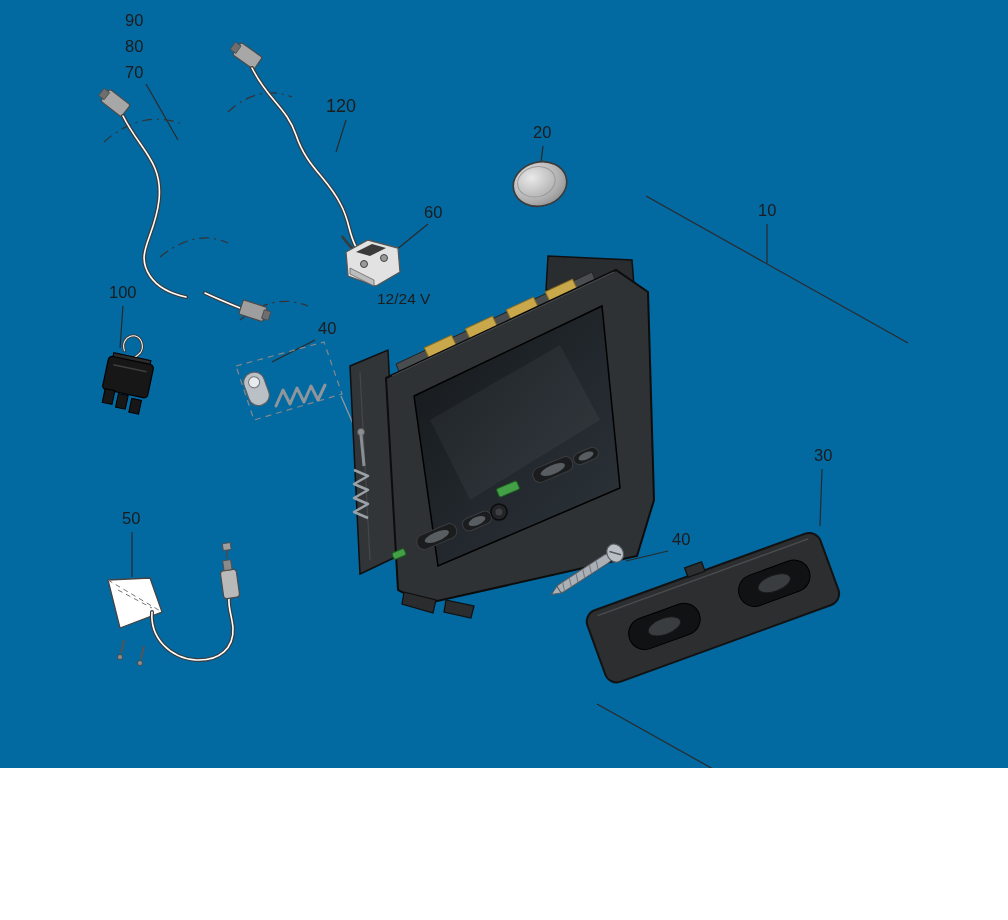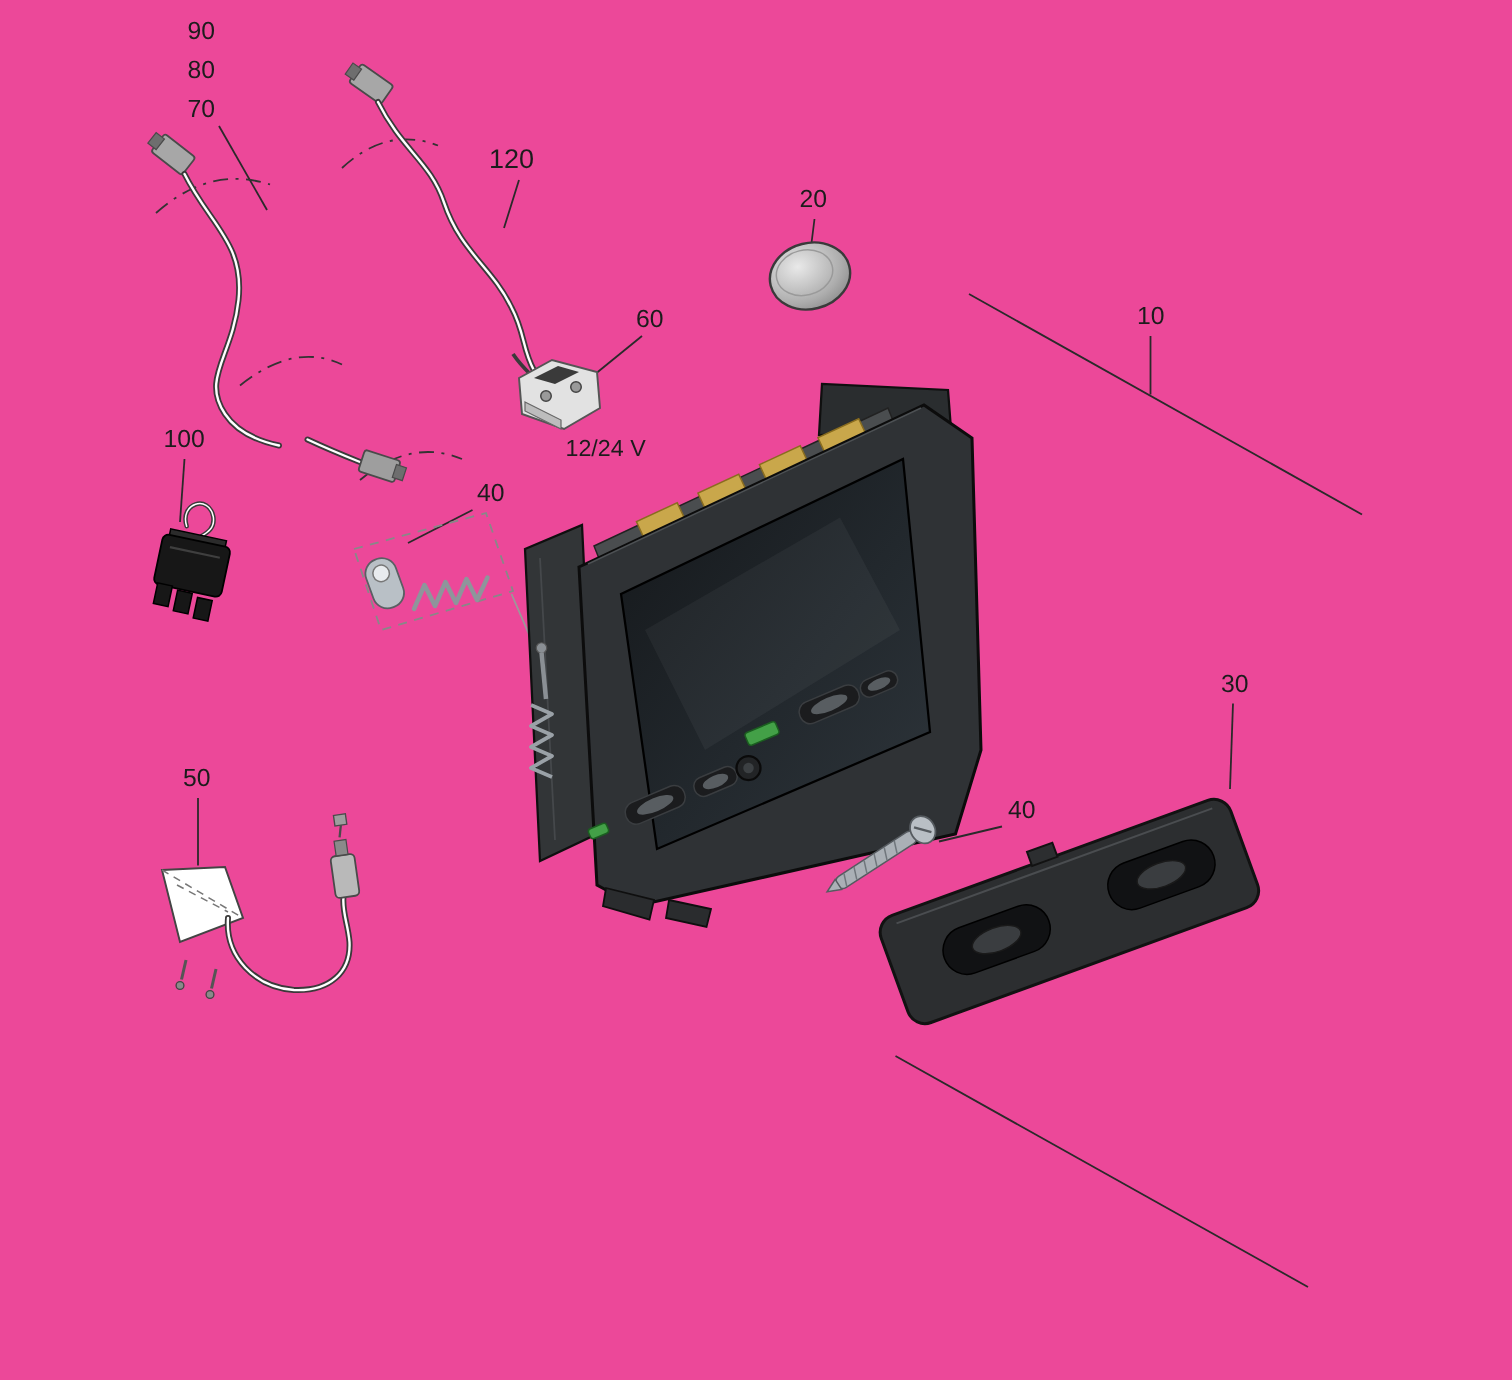--- a/index.html
+++ b/index.html
@@ -4,22 +4,22 @@
 <style>
   html, body {
     margin: 0;
     padding: 0;
     background: #ffffff;
     font-family: "Liberation Sans", sans-serif;
   }
   .canvas {
     position: relative;
     width: 1008px;
-    height: 920px;
-    background: #ec4899;
+    height: 768px;
+    background: #0369a1;
     overflow: hidden;
   }
   svg { display: block; }
   text.part-label {
     font-family: "Liberation Sans", sans-serif;
     font-size: 16.5px;
     fill: #1c1c1c;
   }
   text.part-label-big { font-size: 18px; }
   .leader { stroke: #2a2a2a; stroke-width: 1.2; fill: none; }

